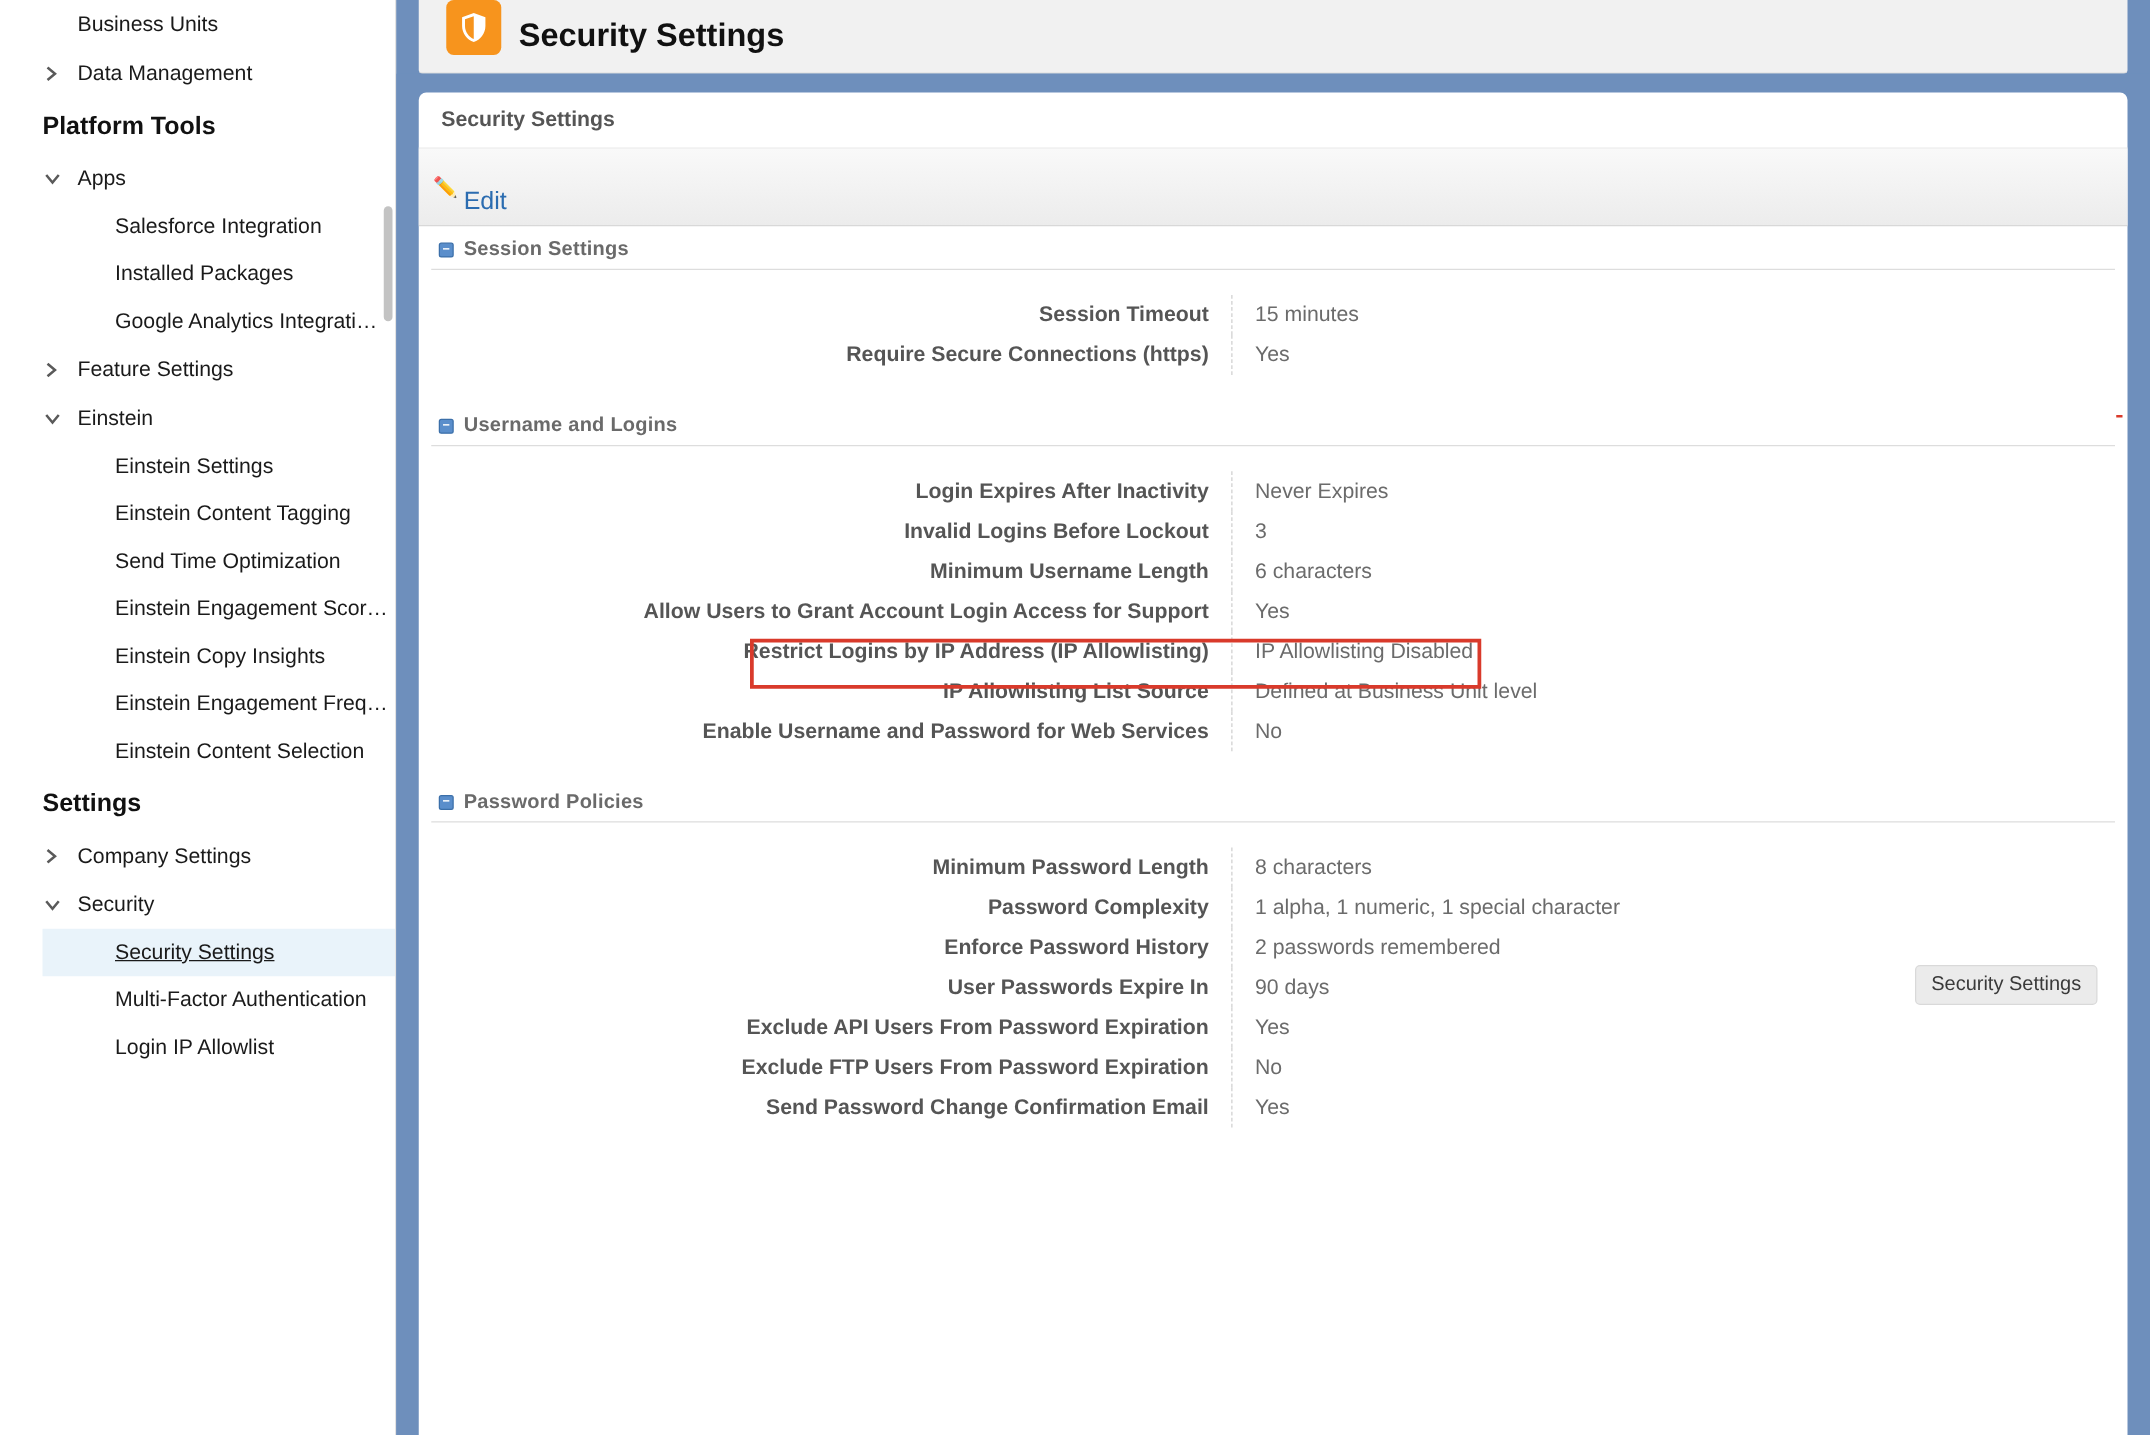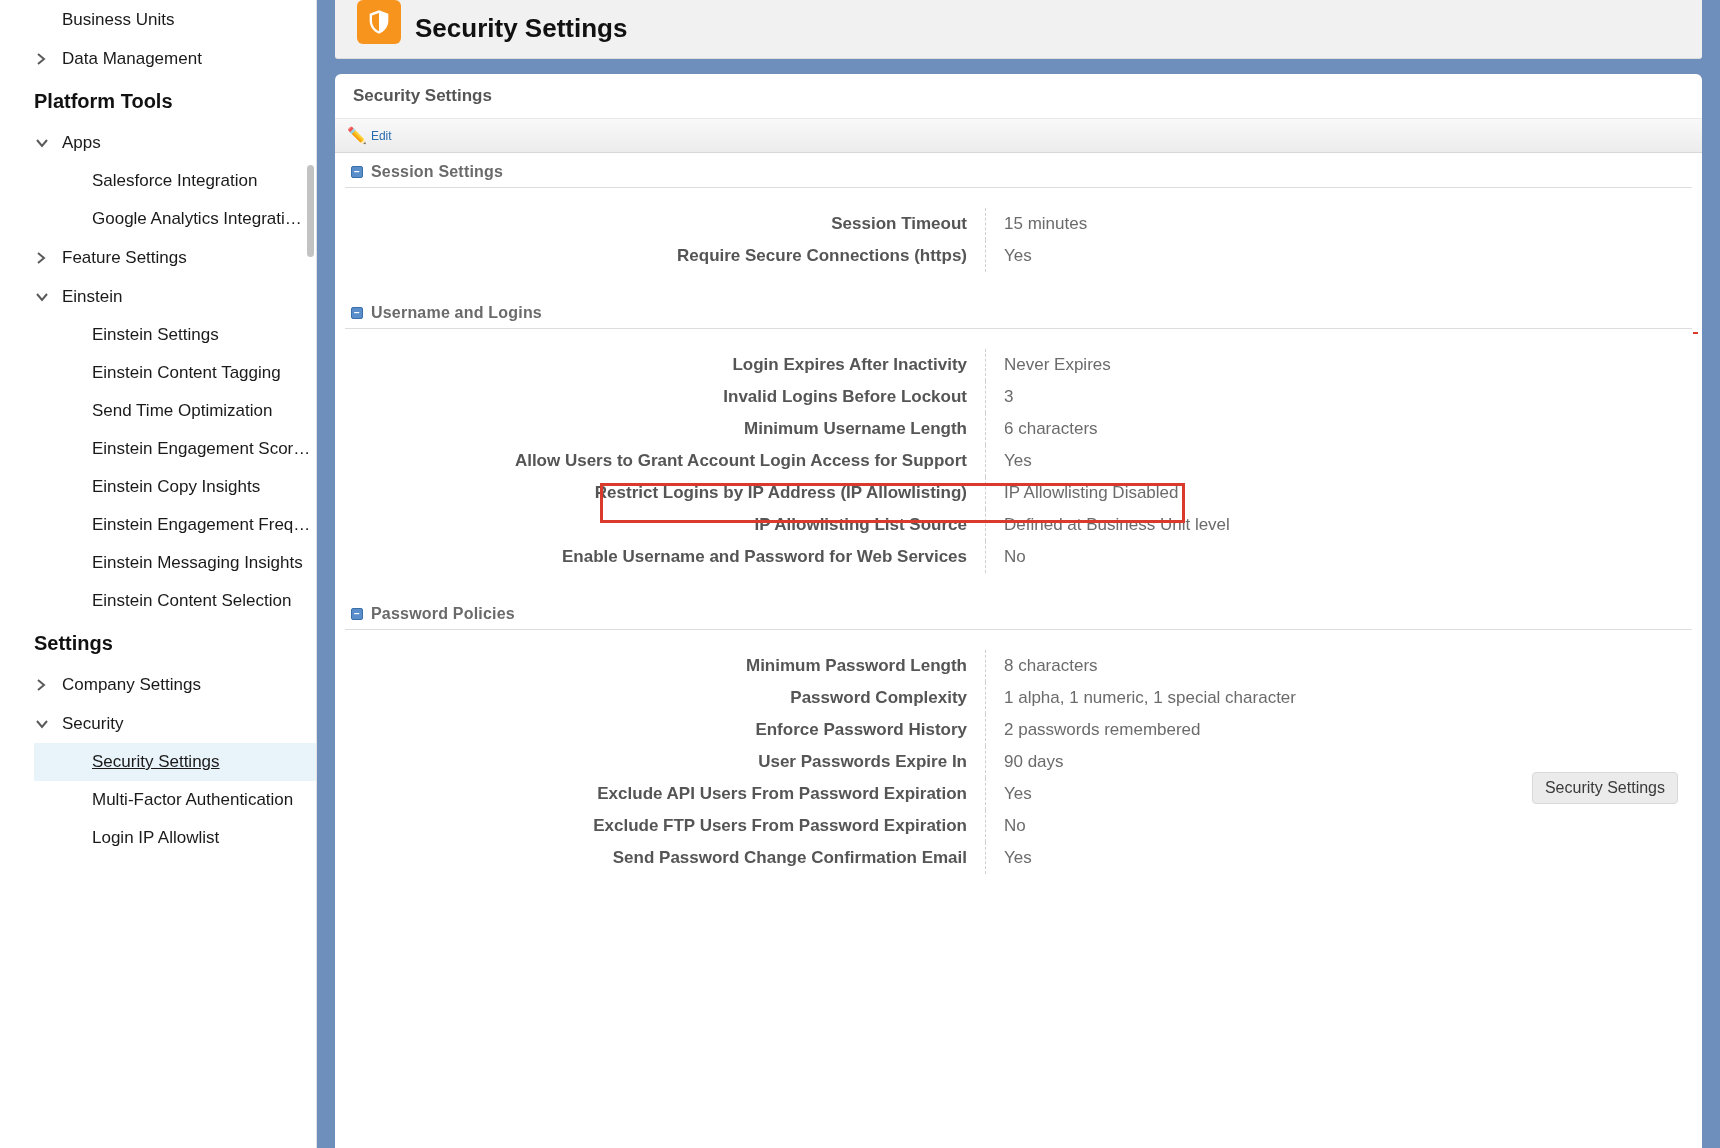--- a/index.html
+++ b/index.html
@@ -128,22 +128,23 @@
     background: linear-gradient(#f9f9f9,#ececec);
     border-bottom: 1px solid #d8d8d8;
     padding: 7px 12px;
     display: flex;
     align-items: center;
     gap: 4px;
   }
   .edit-bar .pencil { font-size: 16px; }
   .edit-bar a {
     color: #2b6cb0;
-    font-size: 12px;
+    font-size: 20px;
     text-decoration: none;
+    margin-top: 24px;
   }
   .section {
     padding: 0 10px;
   }
   .section-header {
     display: flex;
     align-items: center;
     gap: 8px;
     padding: 10px 0 6px 6px;
     border-bottom: 1px solid #ddd;
@@ -232,20 +233,21 @@
 
   <div class="nav-item">
     <span class="chevron">
       <svg width="12" height="10" viewBox="0 0 12 10">
           <path d="M1 2 L6 8 L11 2" fill="none" stroke="#5a5a5a" stroke-width="2"></path>
         </svg>
     </span>
     <span>Apps</span>
   </div>
   <div class="nav-subitem">Salesforce Integration</div>
+  <div class="nav-subitem">Installed Packages</div>
   <div class="nav-subitem">Google Analytics Integrati…</div>
 
   <div class="nav-item">
     <span class="chevron">
       <svg width="10" height="12" viewBox="0 0 10 12">
           <path d="M2 1 L8 6 L2 11" fill="none" stroke="#5a5a5a" stroke-width="2"></path>
         </svg>
     </span>
     <span>Feature Settings</span>
   </div>
@@ -257,21 +259,20 @@
         </svg>
     </span>
     <span>Einstein</span>
   </div>
   <div class="nav-subitem">Einstein Settings</div>
   <div class="nav-subitem">Einstein Content Tagging</div>
   <div class="nav-subitem">Send Time Optimization</div>
   <div class="nav-subitem">Einstein Engagement Scor…</div>
   <div class="nav-subitem">Einstein Copy Insights</div>
   <div class="nav-subitem">Einstein Engagement Freq…</div>
-  <div class="nav-subitem">Einstein Messaging Insights</div>
   <div class="nav-subitem">Einstein Content Selection</div>
 
   <div class="nav-section-title">Settings</div>
 
   <div class="nav-item">
     <span class="chevron">
       <svg width="10" height="12" viewBox="0 0 10 12">
           <path d="M2 1 L8 6 L2 11" fill="none" stroke="#5a5a5a" stroke-width="2"></path>
         </svg>
     </span>

